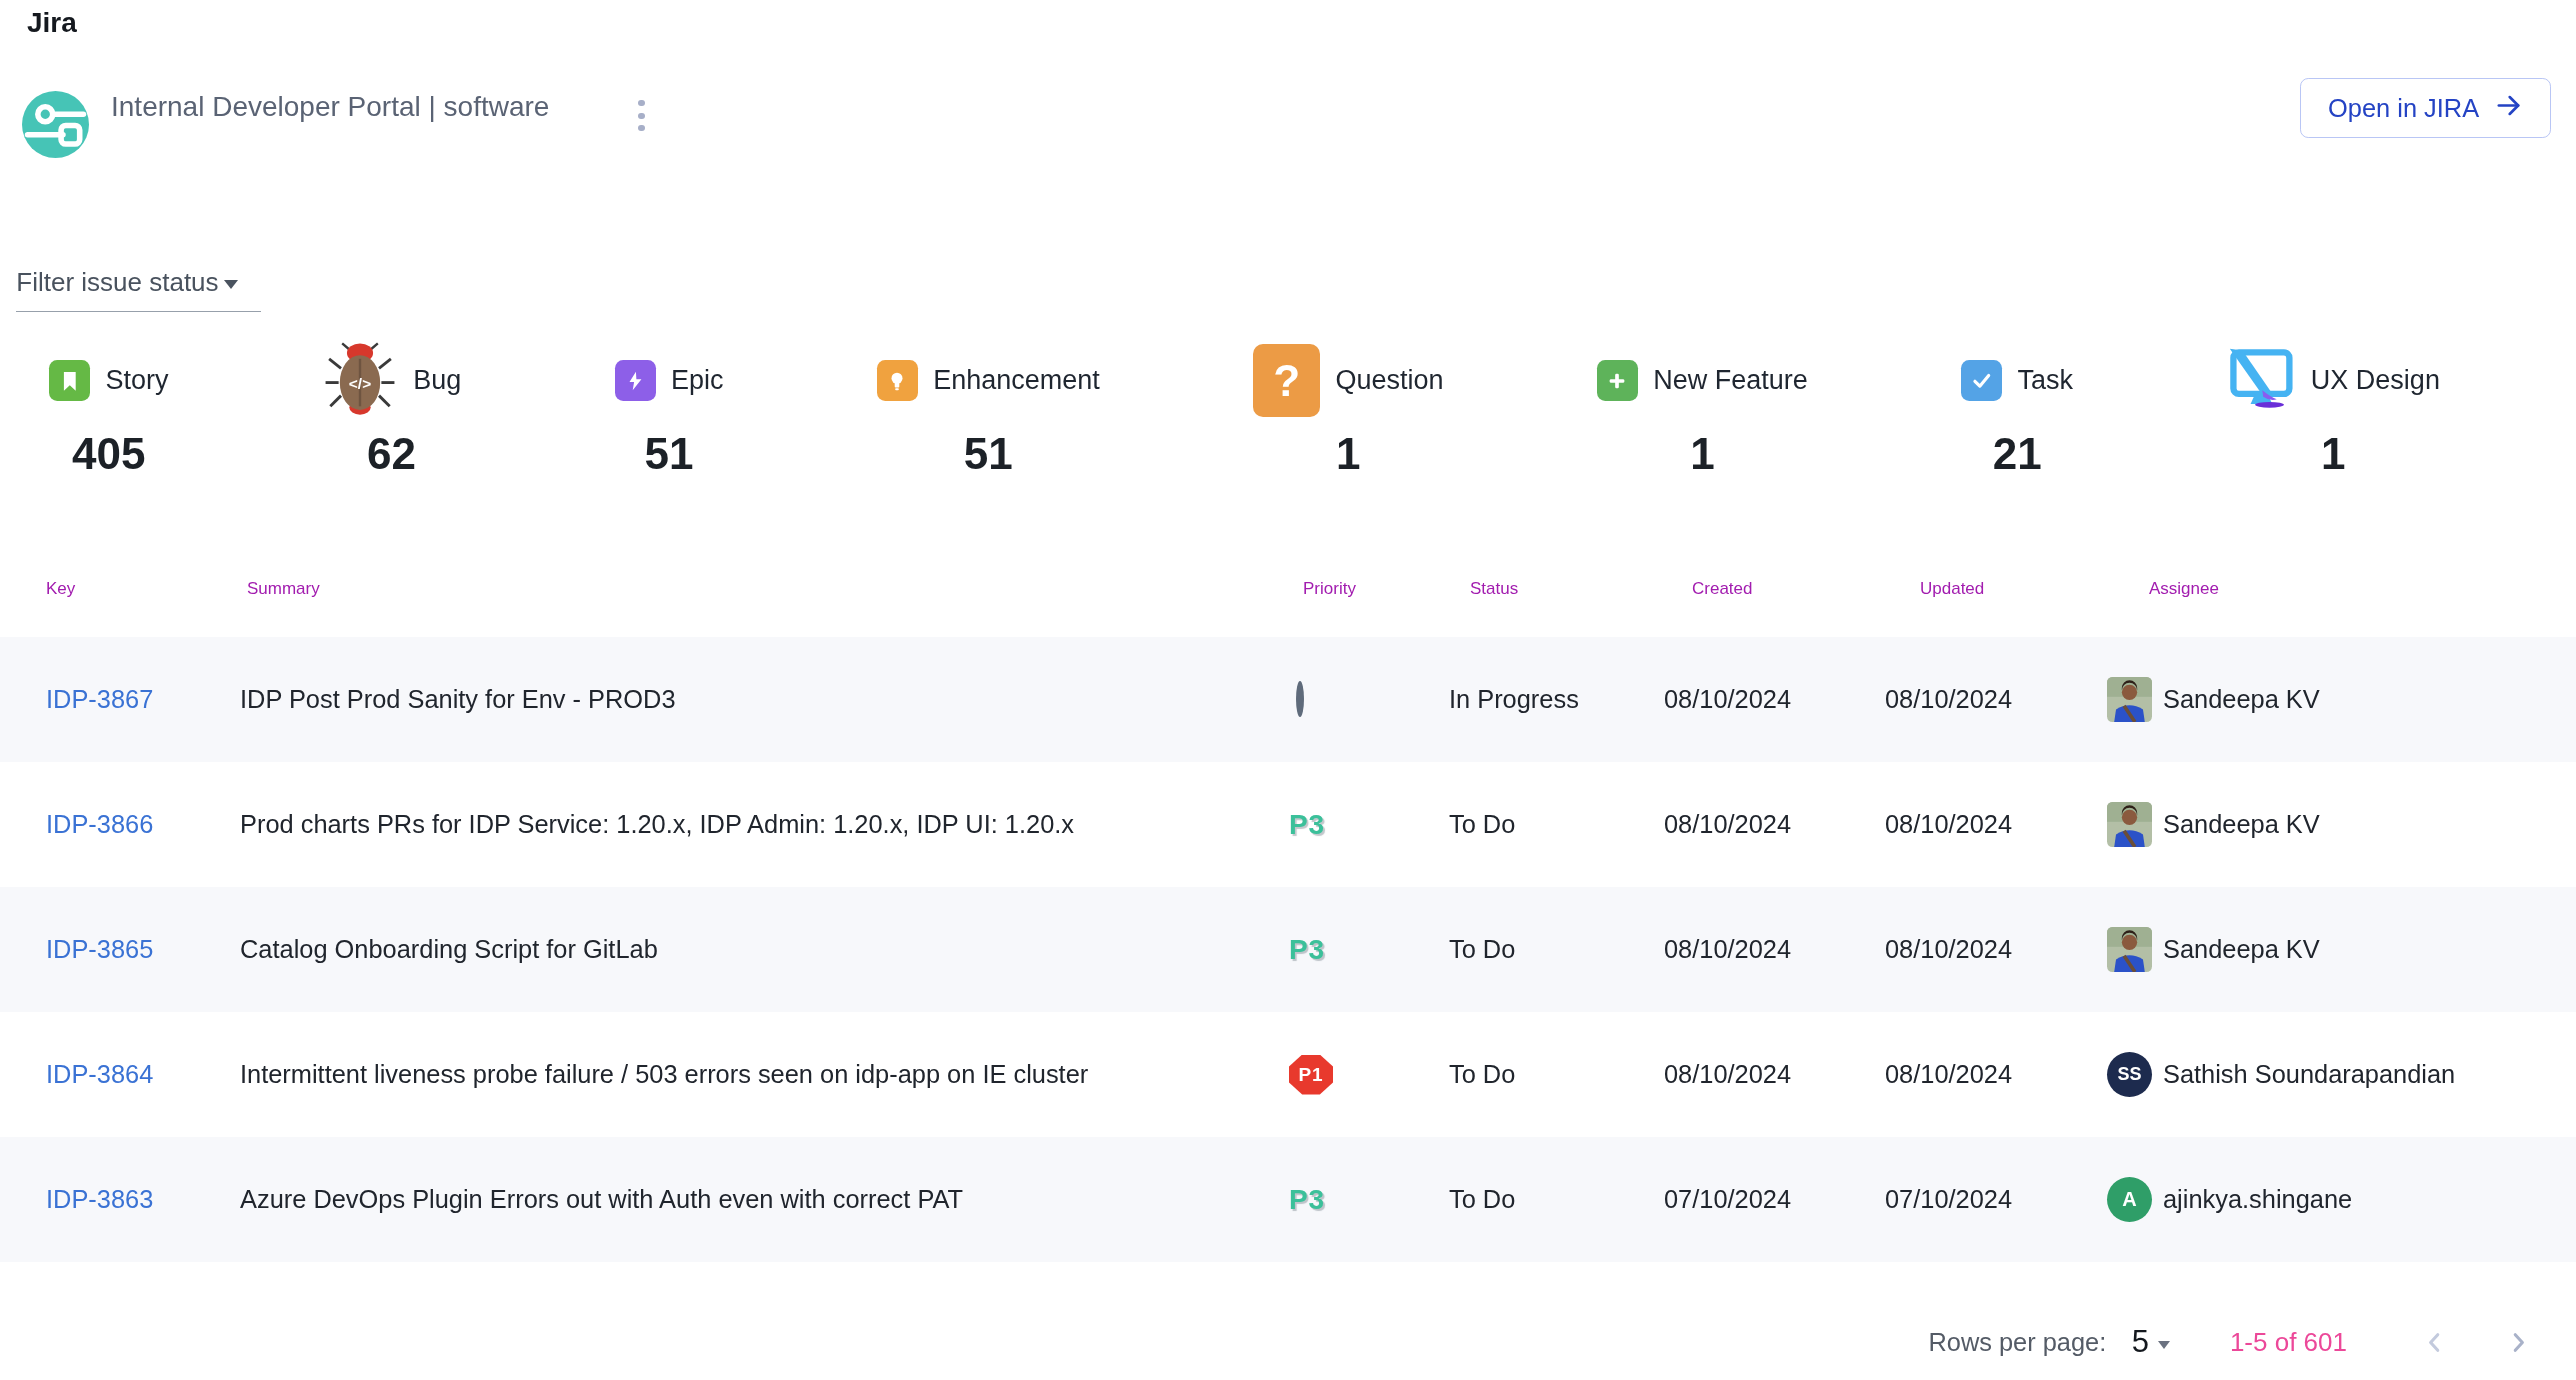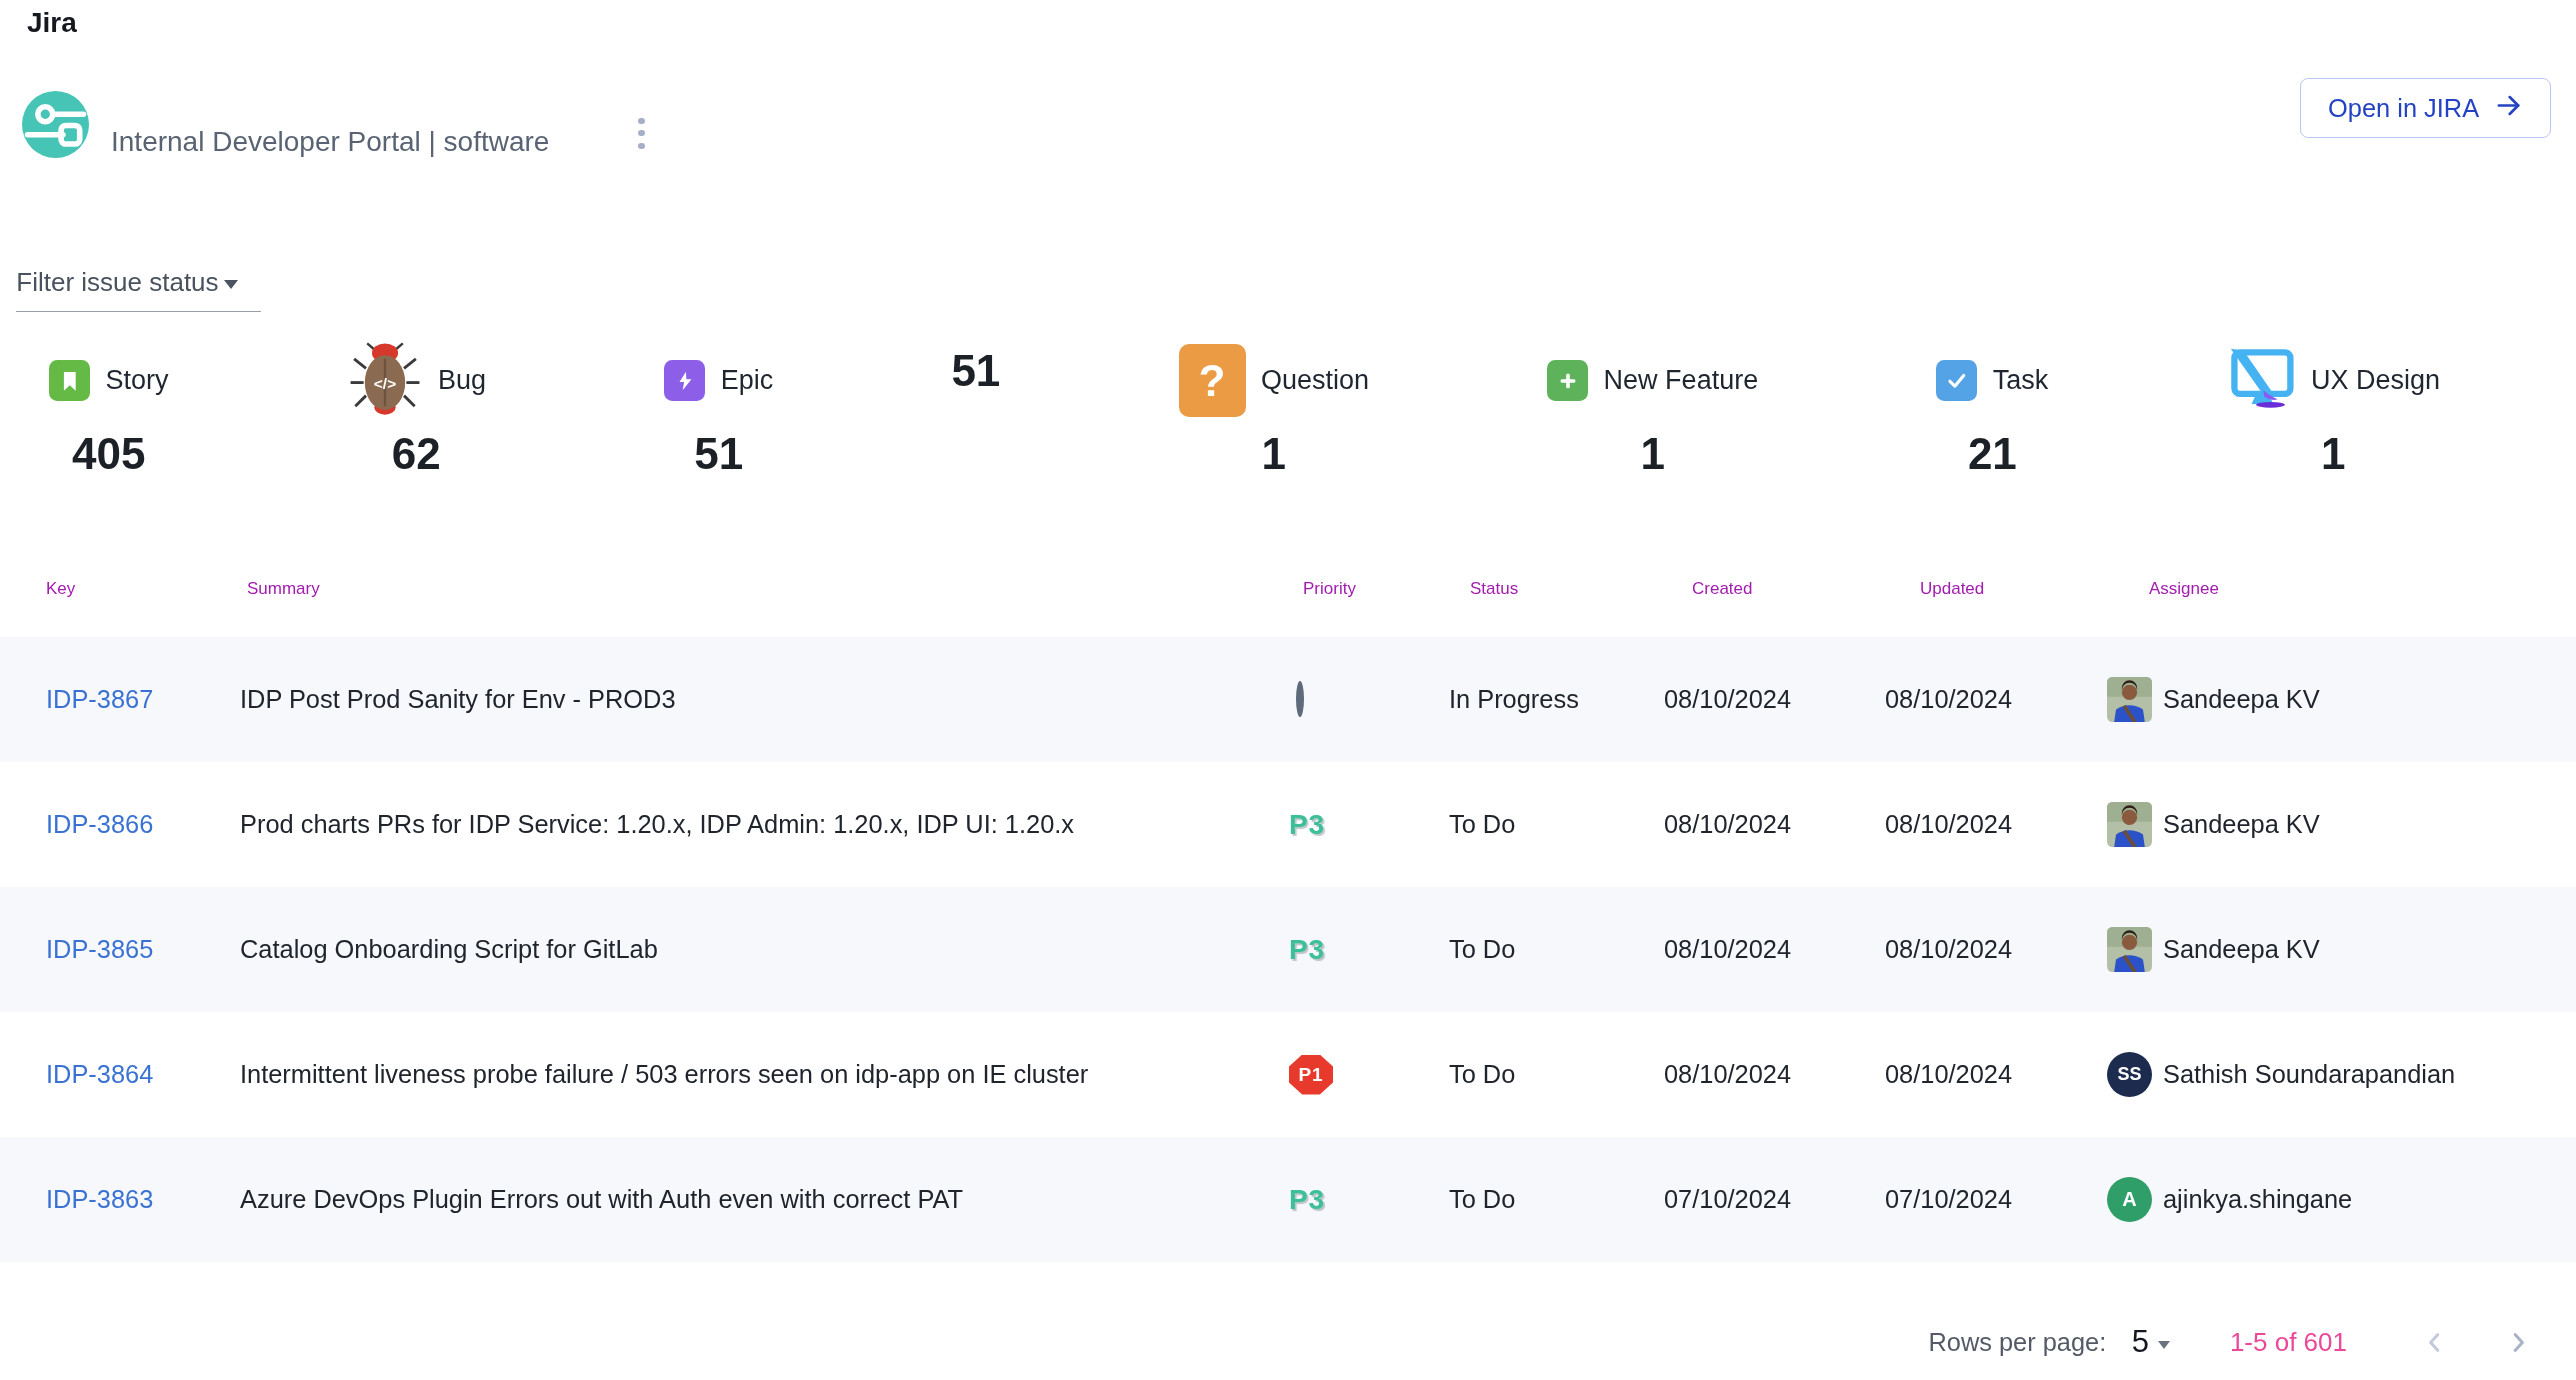--- a/index.html
+++ b/index.html
@@ -2,21 +2,21 @@
 <html style="font-size:14.5px"><head>
 <meta charset="utf-8">
 <style>
   * { box-sizing: border-box; margin: 0; padding: 0; }
   html, body { width: 2576px; height: 1381px; background: #ffffff; overflow: hidden; }
   body { font-family: "Liberation Sans", sans-serif; color: #20252d; }
   .page { position: relative; width: 2576px; height: 1021px; }
 
   
   .app-title { position: absolute; left: 27px; top: 7.3px; font-size: 28px; font-weight: 700; color: #15191f; }
-  .entity-row { position: absolute; left: 22px; top: 91px; display: flex; align-items: flex-end; }
+  .entity-row { position: absolute; left: 22px; top: 91px; display: flex; align-items: flex-start; }
   .logo-wrap { width: 67px; height: 67px; flex: 0 0 auto; }
   .entity-name { margin-left: 22px; font-size: 28px; color: #5a6374; }
   .kebab { margin-left: 80px; display: flex; flex-direction: column; gap: 6.3px; padding: 9px; cursor: pointer; }
   .kebab i { width: 6.3px; height: 6.3px; border-radius: 50%; background: #a7afc8; }
   .open-btn { position: absolute; right: 25.4px; top: 78px; height: 60px; display: flex; align-items: center; gap: 14.5px;
               padding: 0 27px; background: #ffffff; border: 1.8px solid #b9c6f5; border-radius: 8.2px;
               color: #2443c4; font-size: 25.4px; font-weight: 500; cursor: pointer; justify-content: space-between; }
 
   
   .filter { position: absolute; left: 16.3px; top: 267px; width: 245px; padding-bottom: 12.7px;
@@ -154,20 +154,30 @@
           <svg width="22" height="22" viewBox="0 0 24 24">
               <path d="M13 2 L6 13 h5 l-1.5 9 L19 10 h-5.5 z" fill="#ffffff"></path>
             </svg>
         </span>
         <span class="card-label">Epic</span>
       </div>
       <div class="card-count">51</div>
     </div>
 
     <div class="card">
+      <div class="card-head">
+        <span class="icon-sq" style="background:#f0a23f">
+          <svg width="22" height="22" viewBox="0 0 24 24">
+            <circle cx="12" cy="9" r="6" fill="#ffffff"></circle>
+            <rect x="9.5" y="14" width="5" height="5" rx="1" fill="#ffffff"></rect>
+            <rect x="10" y="20" width="4" height="2" rx="1" fill="#ffffff"></rect>
+          </svg>
+        </span>
+        <span class="card-label">Enhancement</span>
+      </div>
       <div class="card-count">51</div>
     </div>
 
     <div class="card">
       <div class="card-head">
         <span class="q-icon">?</span>
         <span class="card-label">Question</span>
       </div>
       <div class="card-count">1</div>
     </div>

